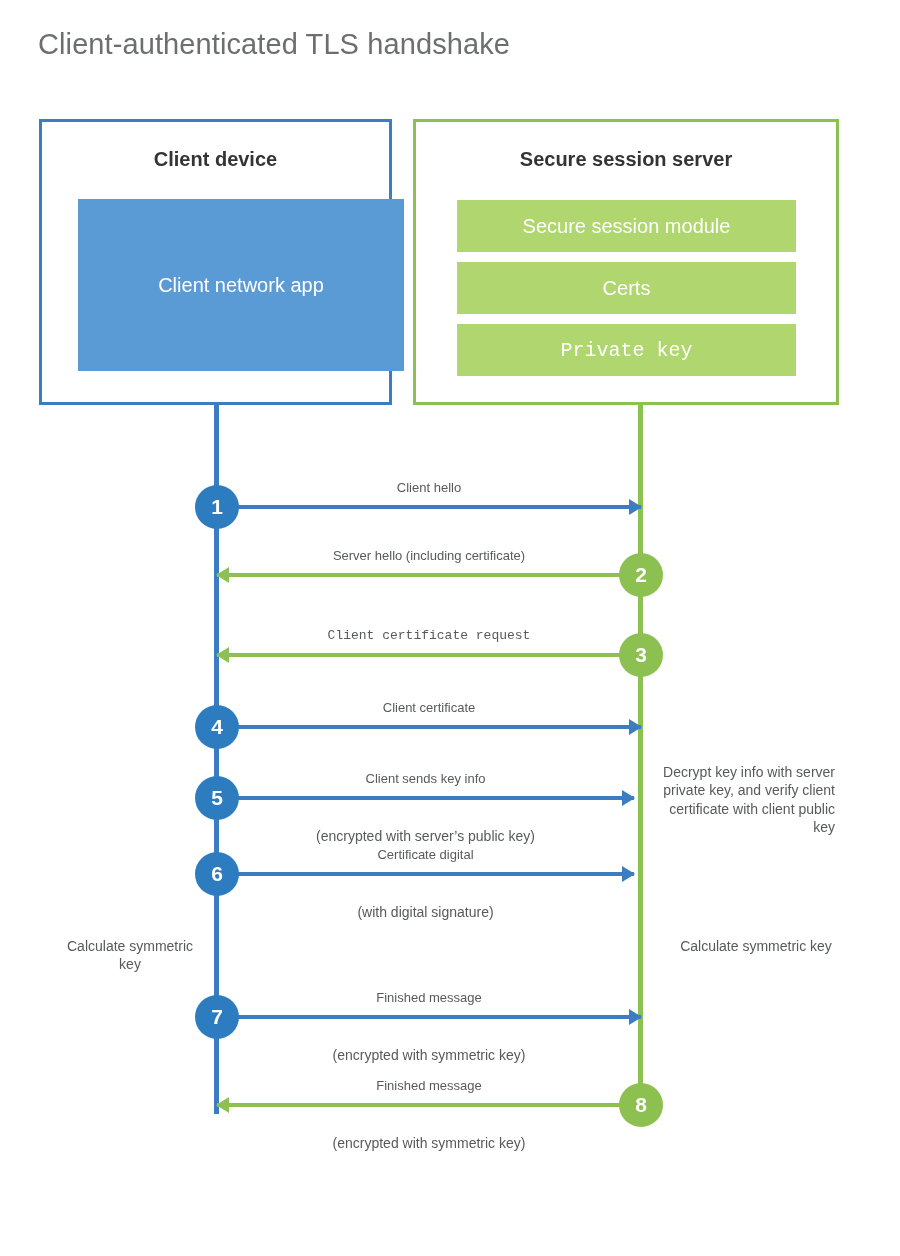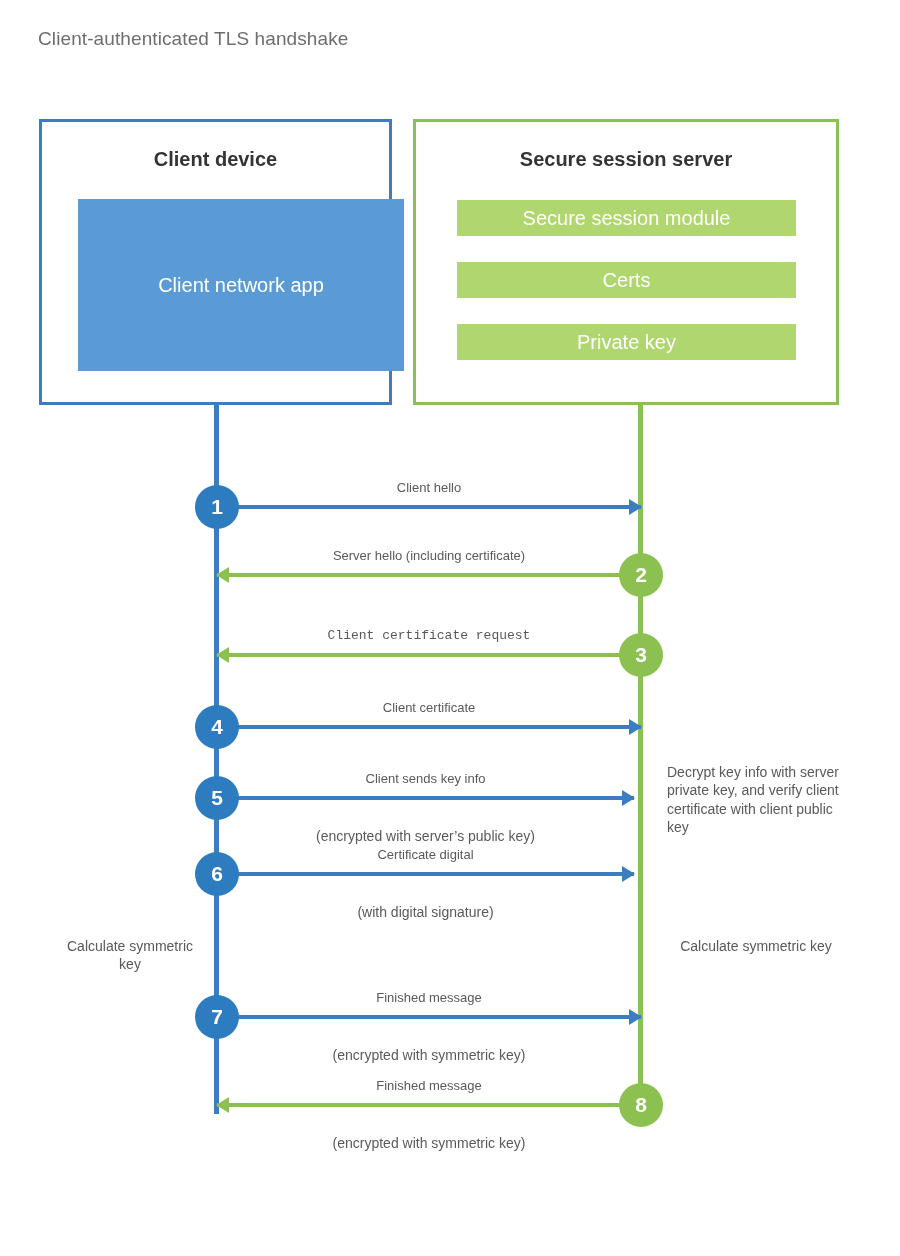--- a/index.html
+++ b/index.html
@@ -7,21 +7,21 @@
     width:900px;height:1256px;position:relative;overflow:hidden;
     font-family:"Liberation Sans", sans-serif;
     color:#4a4a4a;
     -webkit-font-smoothing:antialiased;
   }
   .canvas{position:absolute;inset:0;}
 
   
   .title{
     position:absolute;left:38px;top:28px;
-    font-size:19px;font-weight:400;color:#6d6e70;
+    font-size:29px;font-weight:400;color:#6d6e70;
     letter-spacing:.1px;white-space:nowrap;
   }
 
   
   .panel{position:absolute;background:#ffffff;box-sizing:border-box;}
   .panel-client{left:39px;top:119px;width:353px;height:286px;border:3px solid #3b7dc0;}
   .panel-server{left:413px;top:119px;width:426px;height:286px;border:3px solid #8cc152;}
 
   .panel-title{
     position:absolute;left:0;right:0;top:26px;
@@ -29,28 +29,28 @@
   }
 
   .client-app{
     position:absolute;left:36px;top:77px;width:326px;height:172px;
     background:#5b9bd5;color:#ffffff;
     display:flex;align-items:center;justify-content:center;text-align:center;
     font-size:20px;line-height:1.35;font-weight:400;
   }
 
   .server-bar{
-    position:absolute;left:41px;width:339px;height:36px;
+    position:absolute;left:41px;width:339px;height:52px;
     background:#b0d66f;color:#ffffff;
     display:flex;align-items:center;justify-content:center;
     font-size:20px;font-weight:400;
   }
   .server-bar-0{top:78px;}
   .server-bar-1{top:140px;}
-  .server-bar-2{top:202px;}
+  .server-bar-2{top:202px;font-family:Liberation Mono, monospace;}
 
   
   .lifeline{position:absolute;width:5px;}
   .lifeline-client{left:214px;top:402px;height:712px;background:#3b7dc0;}
   .lifeline-server{left:638px;top:402px;height:702px;background:#8cc152;}
 
   
   .msg{position:absolute;height:4px;}
   .msg .shaft{position:absolute;left:0;right:0;top:0;height:4px;}
   .msg .head{position:absolute;top:-6px;width:0;height:0;
@@ -76,21 +76,21 @@
     display:flex;align-items:center;justify-content:center;
     color:#ffffff;font-size:21px;font-weight:bold;
   }
   .badge.blue{background:#2e7cc0;}
   .badge.green{background:#8cc152;}
 
   
   .note{
     position:absolute;font-size:14px;line-height:1.32;color:#58595b;
   }
-  .note-right{left:667px;width:190px;text-align:left;}
+  .note-right{left:645px;width:190px;text-align:right;}
   .note-left{left:60px;width:140px;text-align:center;}
   .note-sym-right{left:676px;width:160px;text-align:center;}
 </style>
 </head>
 <body>
 
 <div class="canvas">
 
   <div class="title">Client-authenticated TLS handshake</div>
 

